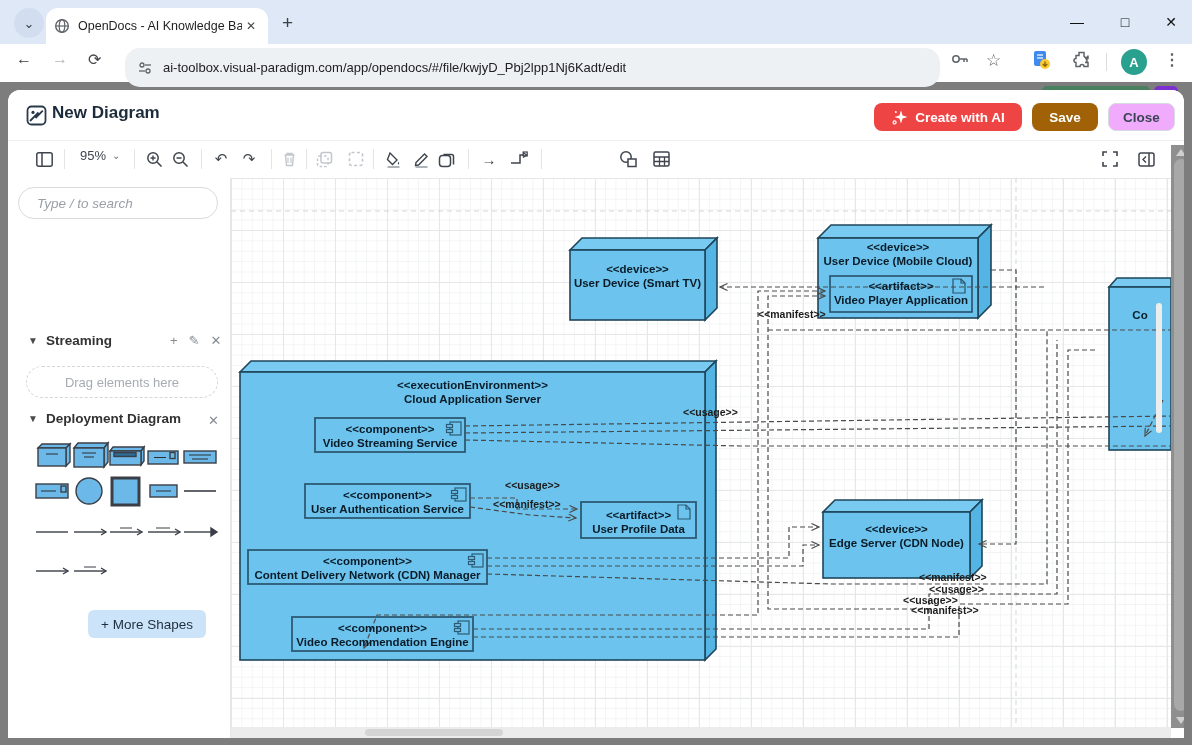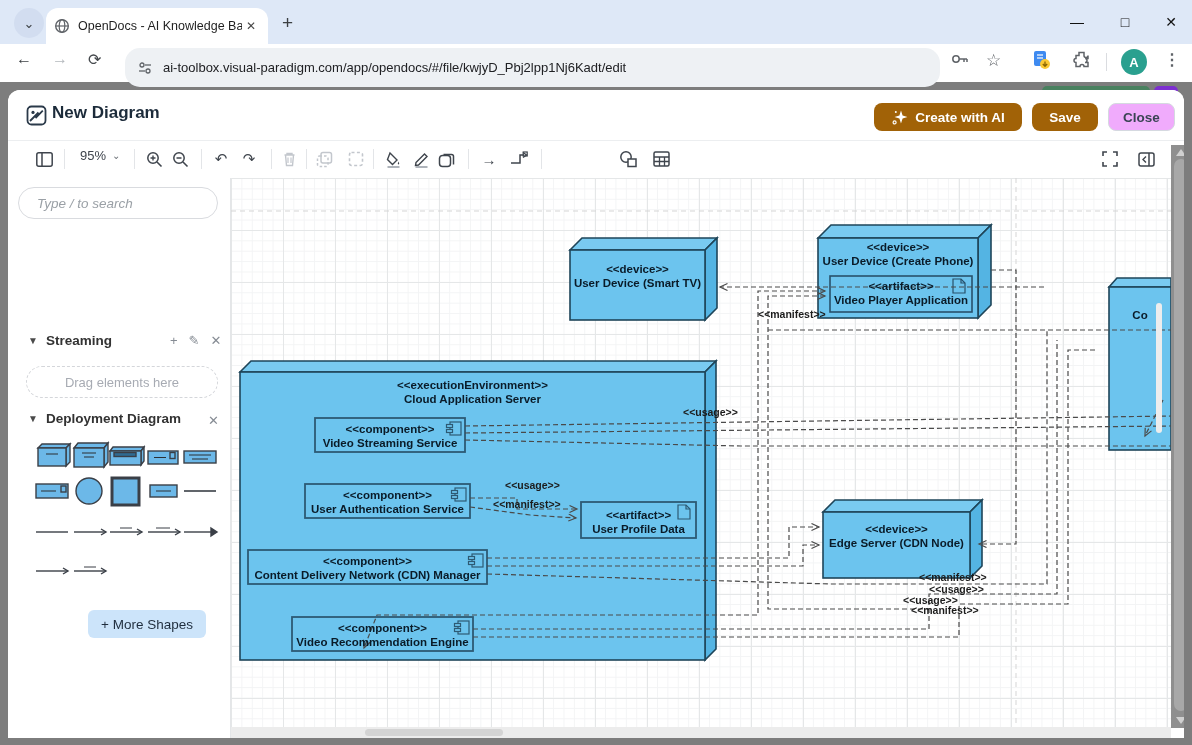--- a/index.html
+++ b/index.html
@@ -26,21 +26,21 @@
     display:flex;align-items:center;justify-content:center;}
 
   
   .peek{top:86px;height:10px;border-radius:6px;}
 
   
   #card{left:8px;top:90px;width:1176px;height:648px;background:#fff;border-radius:12px 12px 0 0;overflow:hidden;}
   #app-header{left:0;top:0;width:1176px;height:50px;background:#fff;}
   #app-title{left:44px;top:13px;font-size:17px;font-weight:700;color:#1c2b3a;}
   .hbtn{top:13px;height:28px;border-radius:8px;font-size:13.5px;font-weight:600;display:flex;align-items:center;justify-content:center;box-sizing:border-box;}
-  #btn-ai{left:866px;width:148px;background:#a16207;color:#fff;gap:7px;}
+  #btn-ai{left:866px;width:148px;background:#ef4444;color:#fff;gap:7px;}
   #btn-save{left:1024px;width:66px;background:#a16207;color:#fff;}
   #btn-close{left:1100px;width:67px;background:#f0abfc;border:1px solid #d5d9e0;color:#3a4454;}
 
   #toolbar{left:0;top:50px;width:1176px;height:38px;border-top:1px solid #eceef0;border-bottom:1px solid #e5e7eb;background:#fff;}
   .tbi{top:60px;width:20px;height:18px;display:flex;align-items:center;justify-content:center;color:#3f454d;font-size:15px;}
   .tbi svg{display:block;}
   .tbsep{top:59px;width:1px;height:20px;background:#e3e5e8;}
   #zoom-ctl{left:72px;top:58px;font-size:13px;color:#3f454d;display:flex;gap:6px;align-items:center;}
 
   
@@ -501,21 +501,21 @@
           <path d="M256,388 H572 V367 H588" marker-end="url(#arr)"></path>
           <path d="M256,396 L600,406 H816 V152"></path>
           <path d="M932,222 L914,258" marker-end="url(#arr)"></path>
         </g>
       </svg>
 
       <div class="ntext" style="left:339px;top:84px;width:135px;">
         <span class="st">&lt;&lt;device&gt;&gt;</span><span>User Device (Smart TV)</span>
       </div>
       <div class="ntext" style="left:587px;top:62px;width:160px;">
-        <span class="st">&lt;&lt;device&gt;&gt;</span><span>User Device (Create Phone)</span>
+        <span class="st">&lt;&lt;device&gt;&gt;</span><span>User Device (Mobile Cloud)</span>
       </div>
       <div class="ntext" style="left:599px;top:101px;width:142px;">
         <span class="st">&lt;&lt;artifact&gt;&gt;</span><span>Video Player Application</span>
       </div>
       <div class="ntext" style="left:9px;top:200px;width:465px;">
         <span class="st">&lt;&lt;executionEnvironment&gt;&gt;</span><span>Cloud Application Server</span>
       </div>
       <div class="ntext" style="left:84px;top:244px;width:150px;">
         <span class="st">&lt;&lt;component&gt;&gt;</span><span>Video Streaming Service</span>
       </div>

